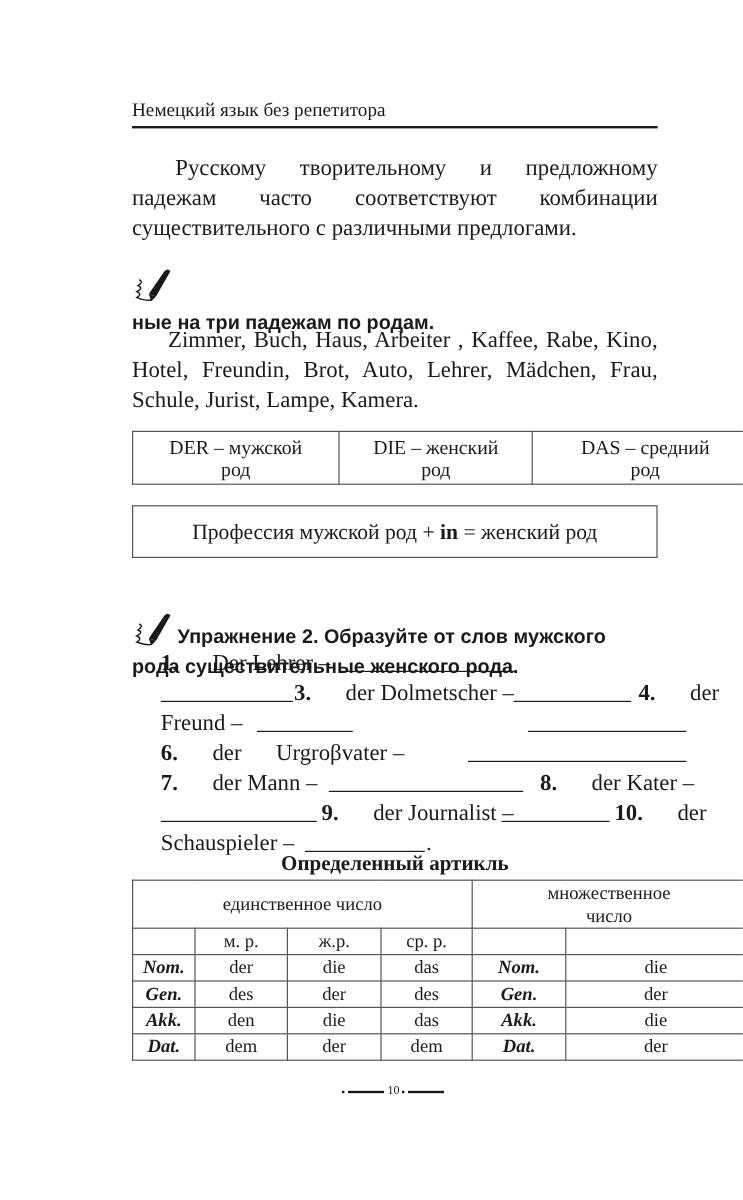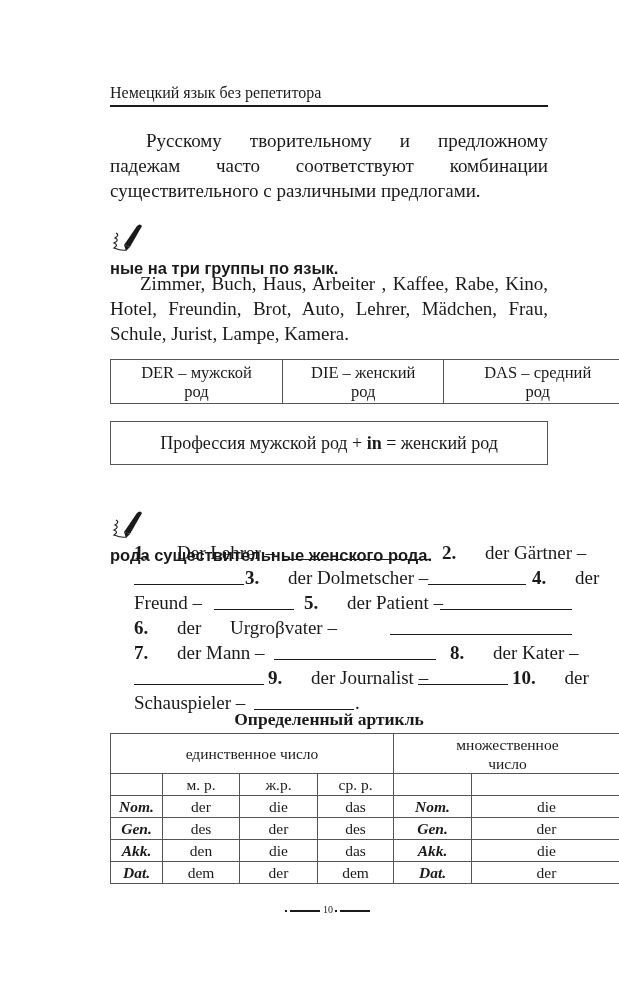--- a/index.html
+++ b/index.html
@@ -56,21 +56,21 @@
   <div class="header-rule"></div>
 
   <div class="para intro">Русскому творительному и предложному падежам часто соответствуют комбинации существительного с различными предлогами.</div>
 
   <div class="exercise-title ex1-title">
     <svg class="pen" viewBox="0 0 34 30">
       <path d="M14 22 L27 3 Q30 0 32 3 L20 24 Z" fill="#1a1a1a"></path>
       <path d="M14 22 L20 24 L16 28 Z" fill="#1a1a1a"></path>
       <path d="M6 10 Q10 12 5 15 Q10 17 4 20 Q9 22 4 25 Q12 28 16 27" fill="none" stroke="#1a1a1a" stroke-width="1.2"></path>
     </svg><br>
-    <span>ные на три группы по язык.</span>
+    <span>ные на три падежам по родам.</span>
   </div>
 
   <div class="para words">Zimmer, Buch, Haus, Arbeiter , Kaffee, Rabe, Kino, Hotel, Freundin, Brot, Auto, Lehrer, Mädchen, Frau, Schule, Jurist, Lampe, Kamera.</div>
 
   <table class="gender-table">
     <tbody>
         <tr>
       <td style="width:33%">
         <span>DER – мужской</span><br>
         <span>род</span>
@@ -87,43 +87,41 @@
   </tbody>
     </table>
 
   <div class="rule-box"><span>Профессия мужской род + </span><b>in</b><span> = женский род</span></div>
 
   <div class="exercise-title ex2-title">
     <svg class="pen" viewBox="0 0 34 30">
       <path d="M14 22 L27 3 Q30 0 32 3 L20 24 Z" fill="#1a1a1a"></path>
       <path d="M14 22 L20 24 L16 28 Z" fill="#1a1a1a"></path>
       <path d="M6 10 Q10 12 5 15 Q10 17 4 20 Q9 22 4 25 Q12 28 16 27" fill="none" stroke="#1a1a1a" stroke-width="1.2"></path>
-    </svg><br>
+    </svg><span>Упражнение 2.  Образуйте от слов мужского</span><br>
     <span>рода существительные женского рода.</span>
   </div>
 
   <div class="ex2-body">
 
     <div class="line">
       <span style="left:0"><b class="num">1.</b> <span style="position:static">Der Lehrer –</span></span>
       <span class="blank" style="left:150px;width:145px;top:0"></span>
-      <span style="left:308px"><b class="num">2.</b> <span style="position:static">der Gärtner –</span></span>
     </div>
 
     <div class="line">
       <span class="blank" style="left:0;width:110px"></span>
       <span style="left:111px"><b class="num">3.</b> <span style="position:static">der Dolmetscher –</span></span>
       <span class="blank" style="left:294px;width:98px"></span>
       <span style="left:398px"><b class="num">4.</b> <span style="position:static">der</span></span>
     </div>
 
     <div class="line">
       <span style="left:0">Freund –</span>
       <span class="blank" style="left:80px;width:80px"></span>
-      <span style="left:170px"><b class="num">5.</b> <span style="position:static">der Patient –</span></span>
       <span class="blank" style="left:306px;width:132px"></span>
     </div>
 
     <div class="line">
       <span style="left:0"><b class="num">6.</b> <span style="position:static">der</span></span>
       <span style="left:96px">Urgroβvater –</span>
       <span class="blank" style="left:256px;width:182px"></span>
     </div>
 
     <div class="line">

